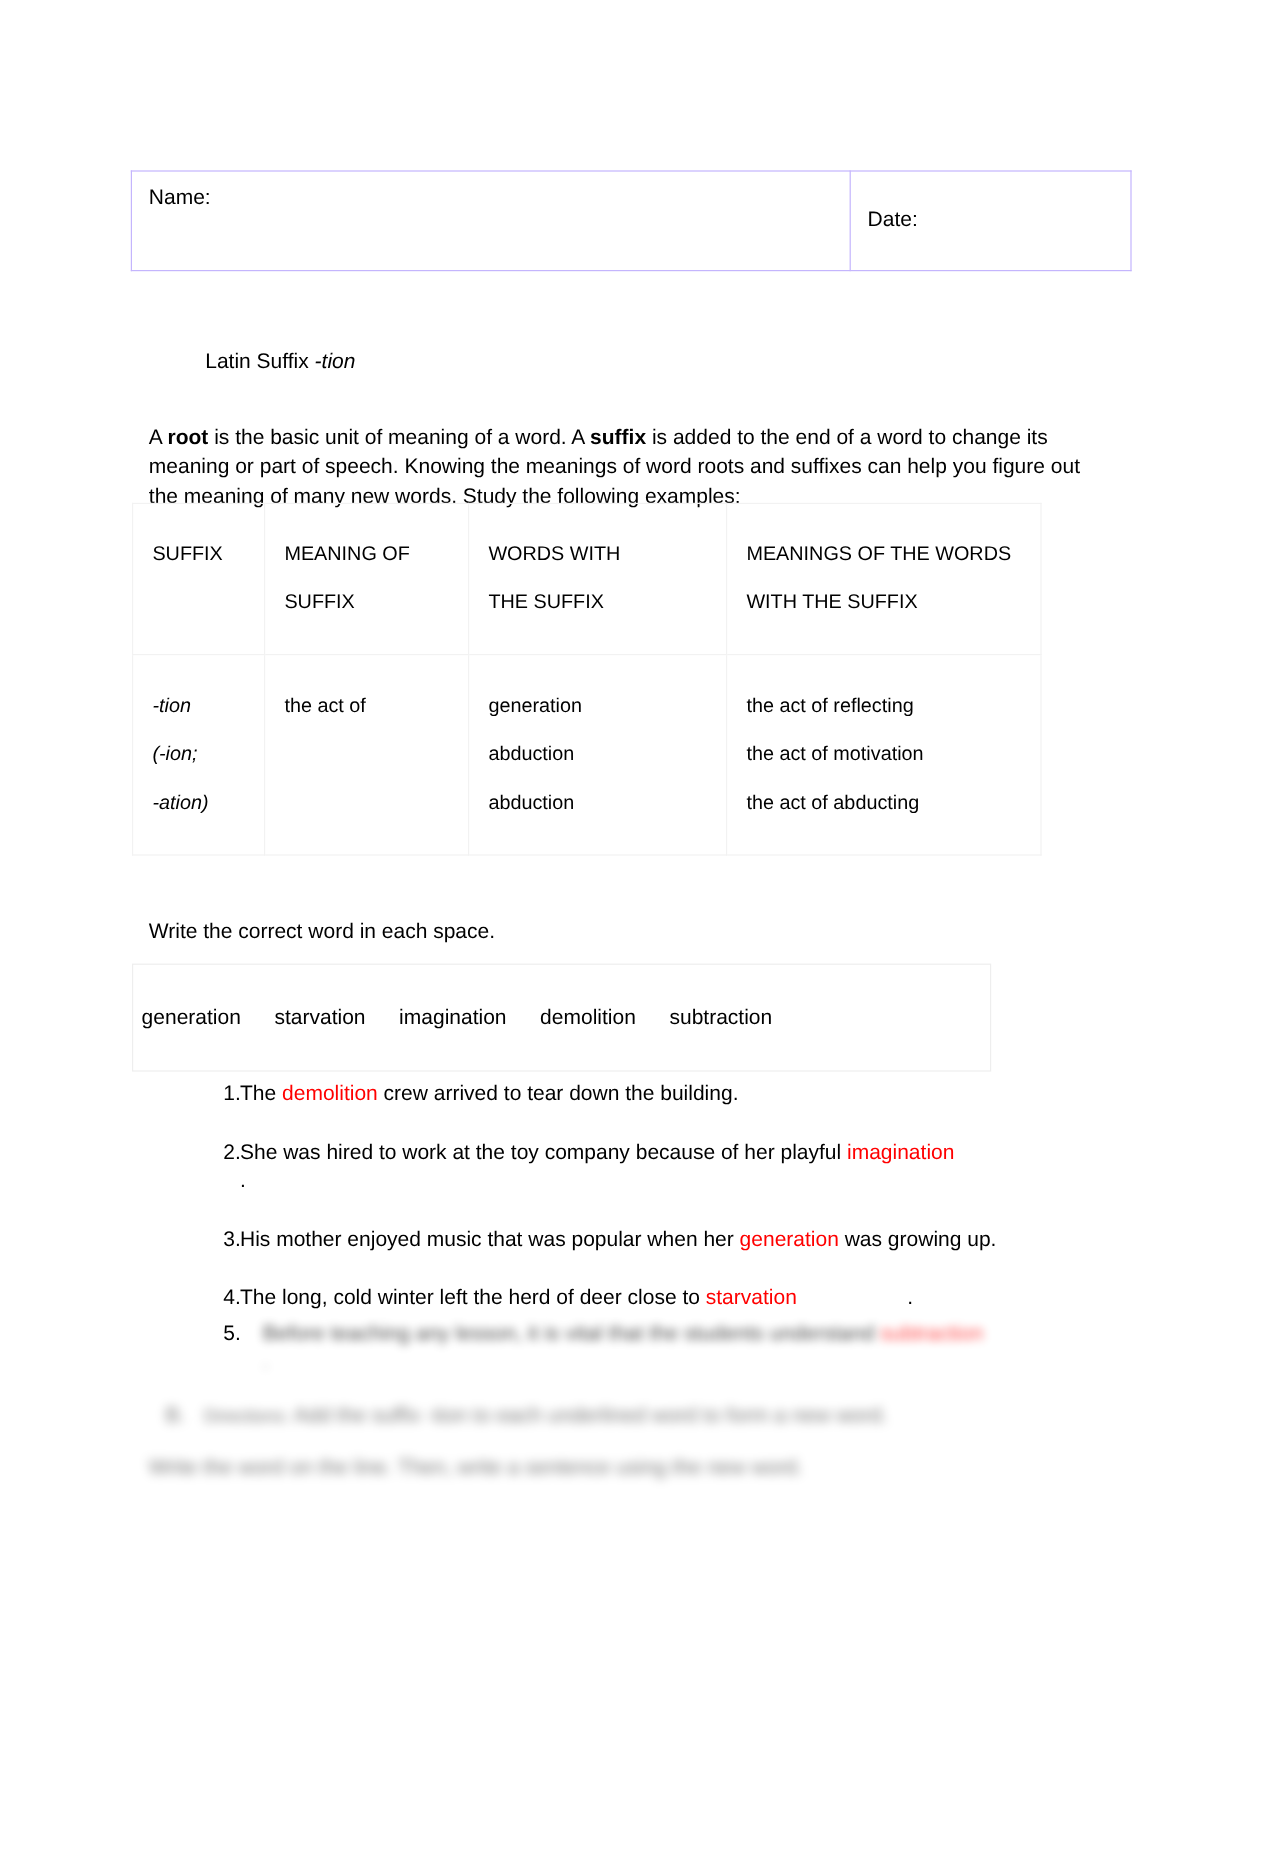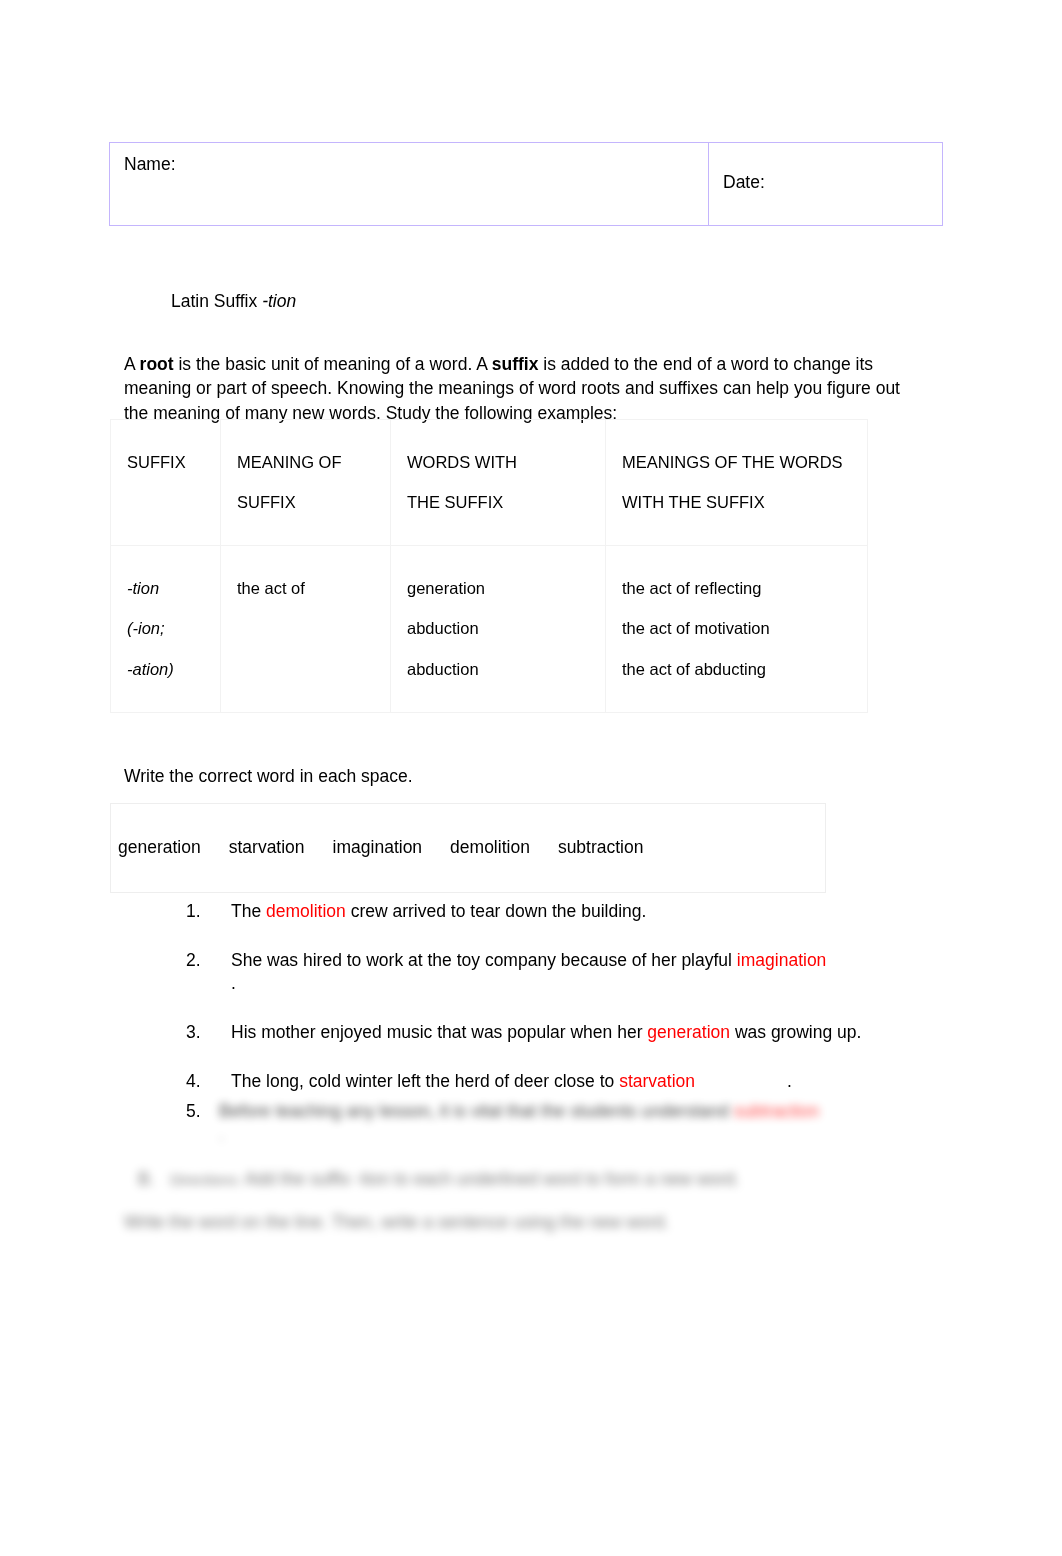--- a/index.html
+++ b/index.html
@@ -161,21 +161,21 @@
   }
   .qitem .num {
     position: absolute;
     left: 0;
     top: 0;
     width: 30px;
     text-align: left;
   }
   .qitem .qtext {
     display: block;
-    margin-left: 45px;
+    margin-left: 14px;
   }
   .ans {
     color: #ff0000;
   }
   .blankspace {
     display: inline-block;
     width: 92px;
   }
 
   

